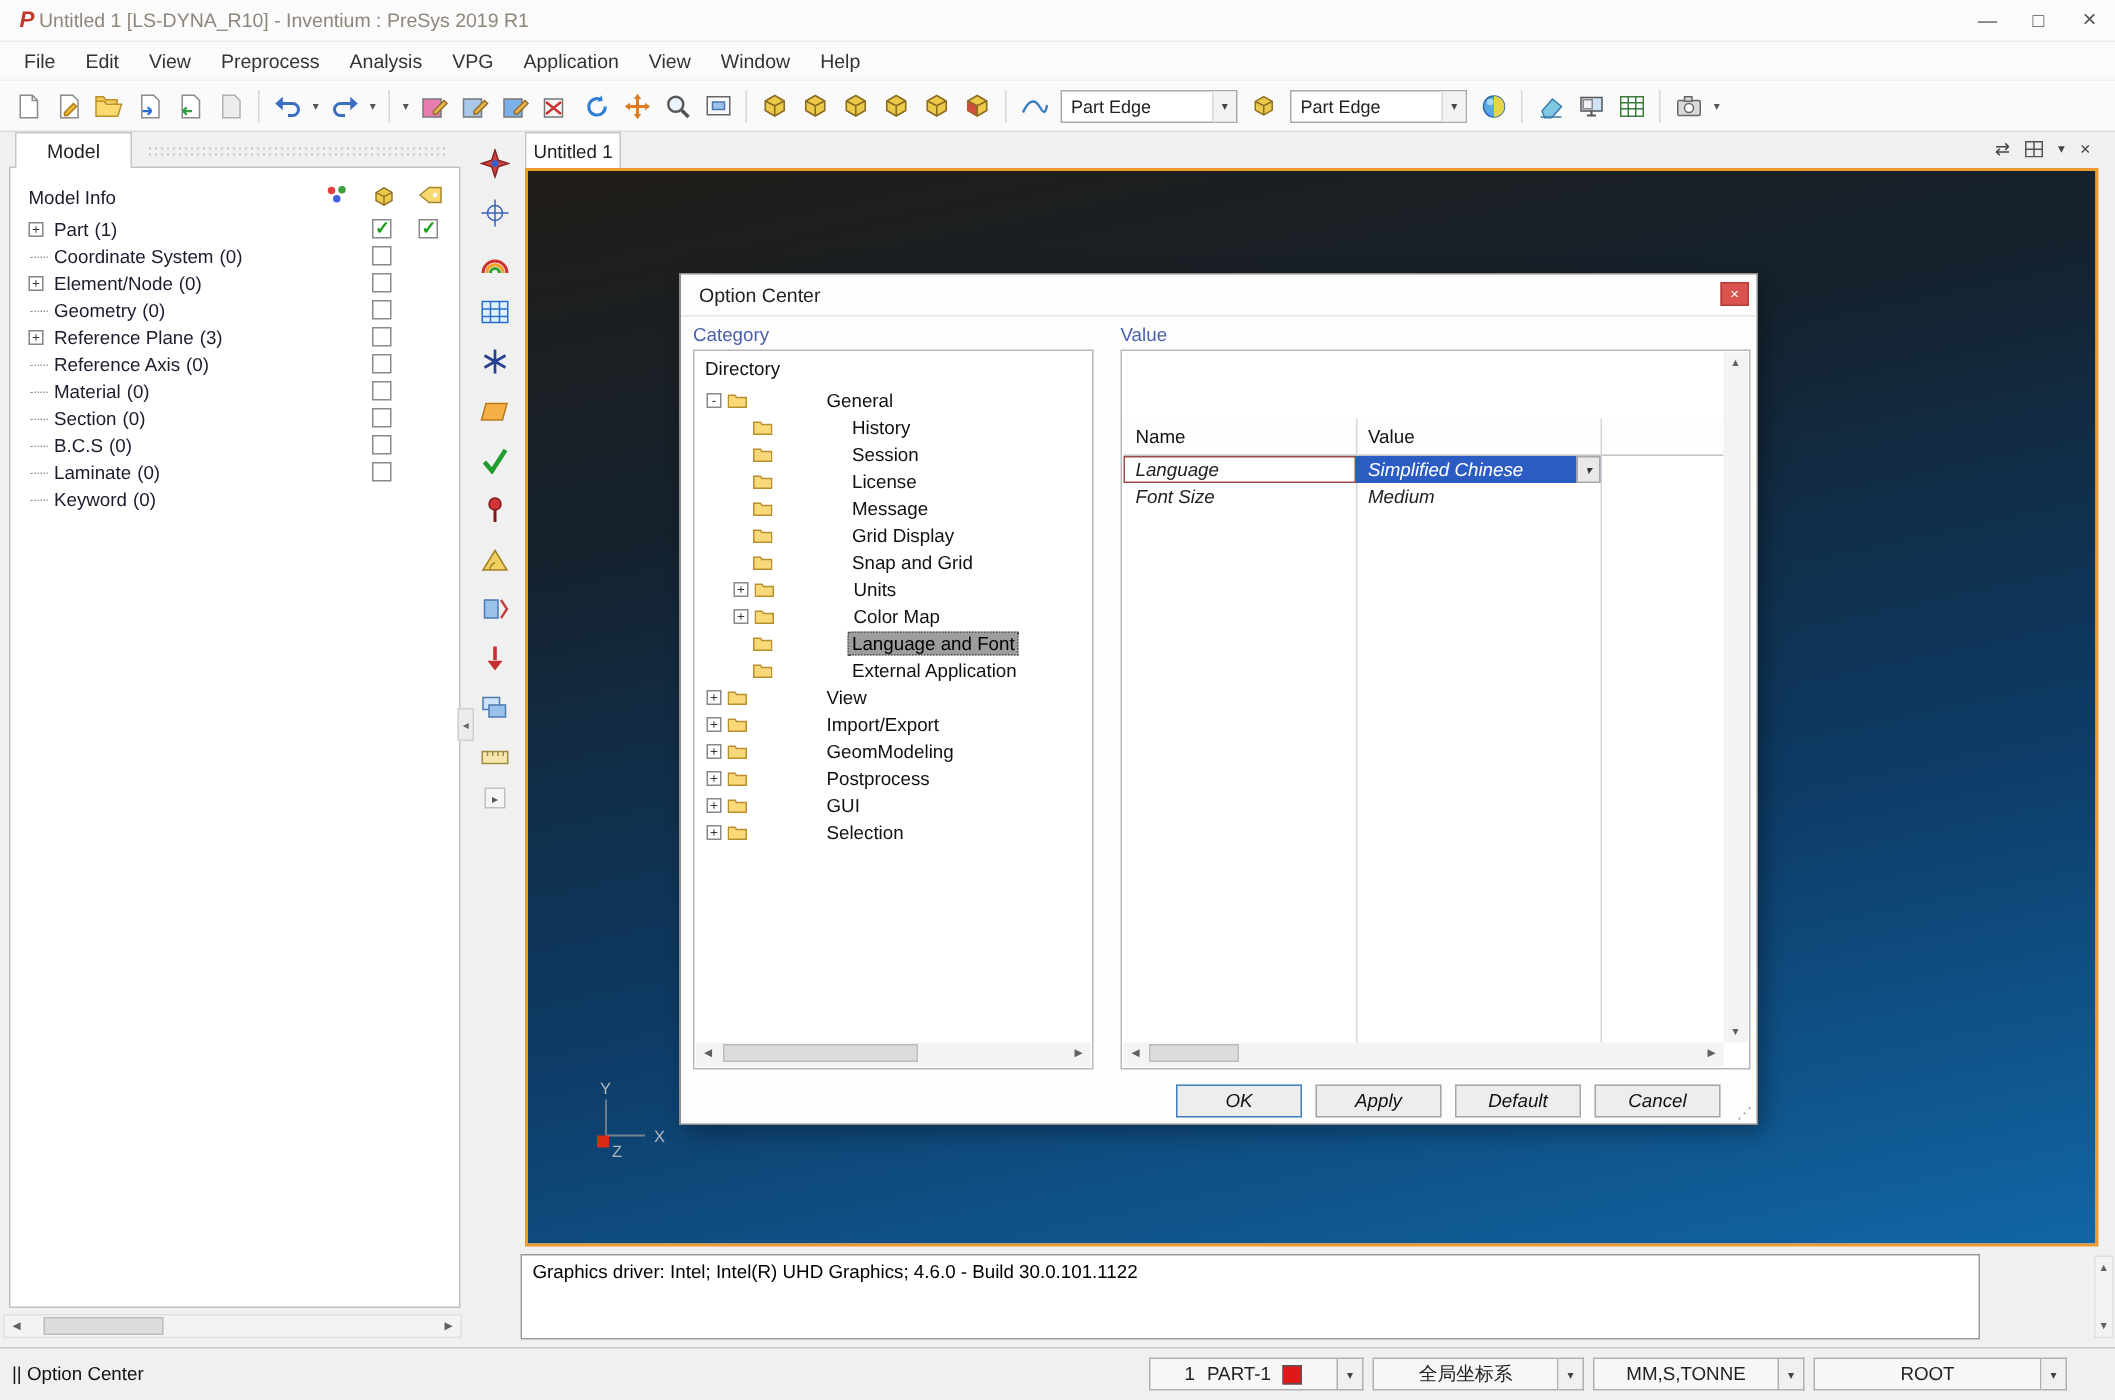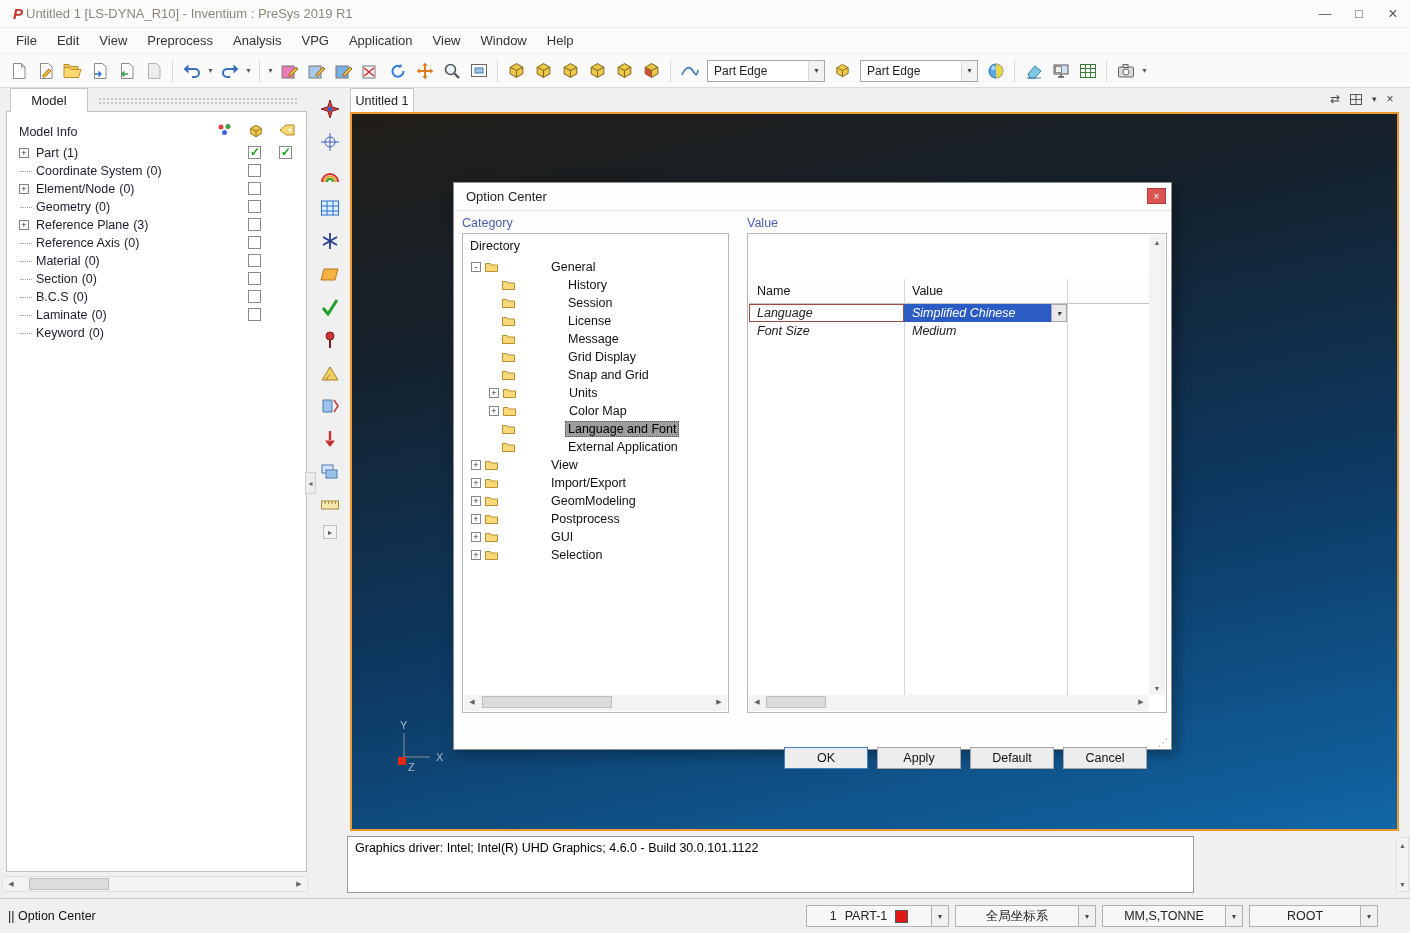--- a/index.html
+++ b/index.html
@@ -79,26 +79,26 @@
   .vc { display:flex; align-items:center; padding-left:8px; }
   .c-name { width:155px; flex:none; } .c-val { width:163px; flex:none; position:relative; } .c-rest { flex:1; }
   .row-alt { background:#dce9f8; }
   .focus-cell { outline:1px solid #9c4a4a; outline-offset:-1px; }
   .sel-val { background:#2b5cc4; color:#fff; }
   .combo-arr { position:absolute; right:0; top:0; width:16px; height:100%; background:#e9e9e9; border:1px solid #a8a8a8; color:#333; font-size:8px; display:flex; align-items:center; justify-content:center; }
   .value-vscroll { position:absolute; right:1px; top:1px; bottom:17px; width:16px; background:#f3f3f3; }
   .value-hscroll { position:absolute; left:1px; right:17px; bottom:1px; height:16px; background:#f3f3f3; }
   .vh-thumb { position:absolute; left:17px; top:1px; width:60px; height:12px; background:#dcdcdc; border:1px solid #bdbdbd; }
   .vs-arrow { position:absolute; left:0; width:16px; height:14px; display:flex; align-items:center; justify-content:center; font-size:7px; color:#606060; }
-  .dlg-btn { position:absolute; top:564px; width:84px; height:22px; background:#ededed; border:1px solid #a6a6a6; font-size:12.5px; display:flex; align-items:center; justify-content:center; color:#111; }
+  .dlg-btn { position:absolute; top:540px; width:84px; height:22px; background:#ededed; border:1px solid #a6a6a6; font-size:12.5px; display:flex; align-items:center; justify-content:center; color:#111;font-style:italic; }
   .dlg-btn.primary { border:1px solid #3f7fbf; }
   .grip { position:absolute; right:3px; bottom:1px; font-size:10px; color:#999; }
 
   
-  .msgbox { position:absolute; left:347px; top:836px; width:847px; height:57px; background:#fff; border:1px solid #9a9a9a; font-size:12.5px; color:#000; padding:3px 7px; line-height:16px; }
+  .msgbox { position:absolute; left:347px; top:836px; width:973px; height:57px; background:#fff; border:1px solid #9a9a9a; font-size:12.5px; color:#000; padding:3px 7px; line-height:16px; }
   .msg-vscroll { position:absolute; left:1396px; top:837px; width:13px; height:55px; background:#f3f3f3; border:1px solid #e0e0e0; }
   .msg-vscroll .vs-arrow { width:11px; }
   .statusbar { position:absolute; left:0; top:898px; width:1410px; height:35px; background:#f0f0f0; border-top:1px solid #c8c8c8; display:flex; align-items:center; font-size:12.5px; }
   .sb-left { margin-left:8px; color:#111; }
   .sb-right { margin-left:auto; margin-right:32px; display:flex; gap:6px; }
   .scombo { display:flex; }
   .scombo .box { height:22px; border:1px solid #b0b0b0; background:#f7f7f7; display:flex; align-items:center; justify-content:center; gap:8px; padding:0 8px; }
   .scombo .btn { width:17px; height:22px; border:1px solid #b0b0b0; border-left:none; background:#f0f0f0; display:flex; align-items:center; justify-content:center; font-size:8px; color:#444; }
   .swatch { width:13px; height:13px; background:#e01818; border:1px solid #555; }
 </style>
@@ -762,19 +762,19 @@
         </div>
       <div class="btn">▾</div>
     </div>
     <div class="scombo">
       <div class="box" style="width:124px">
           <span>MM,S,TONNE</span>
         </div>
       <div class="btn">▾</div>
     </div>
     <div class="scombo">
-      <div class="box" style="width:112px">
+      <div class="box" style="width:152px">
           <span>ROOT</span>
         </div>
       <div class="btn">▾</div>
     </div>
   </div>
 </div>
 
 </body></html>

